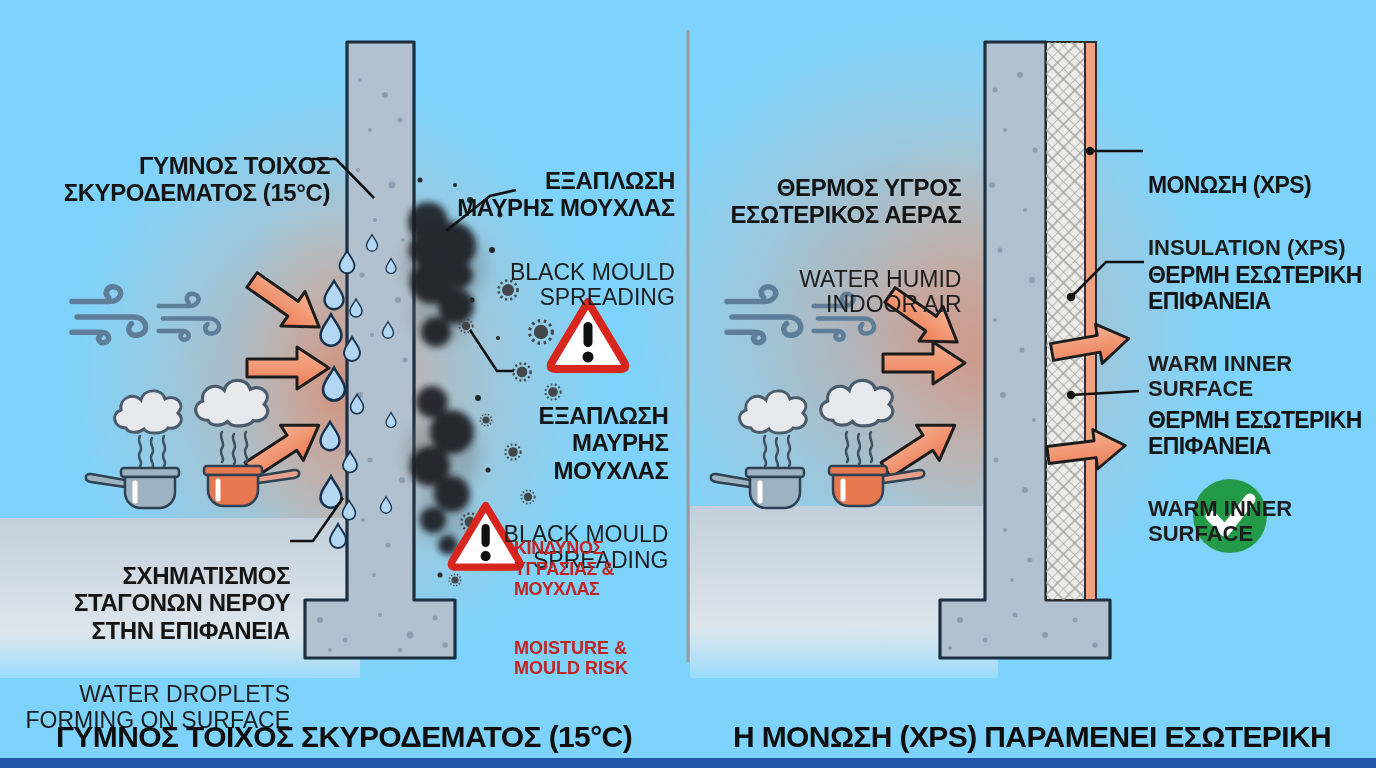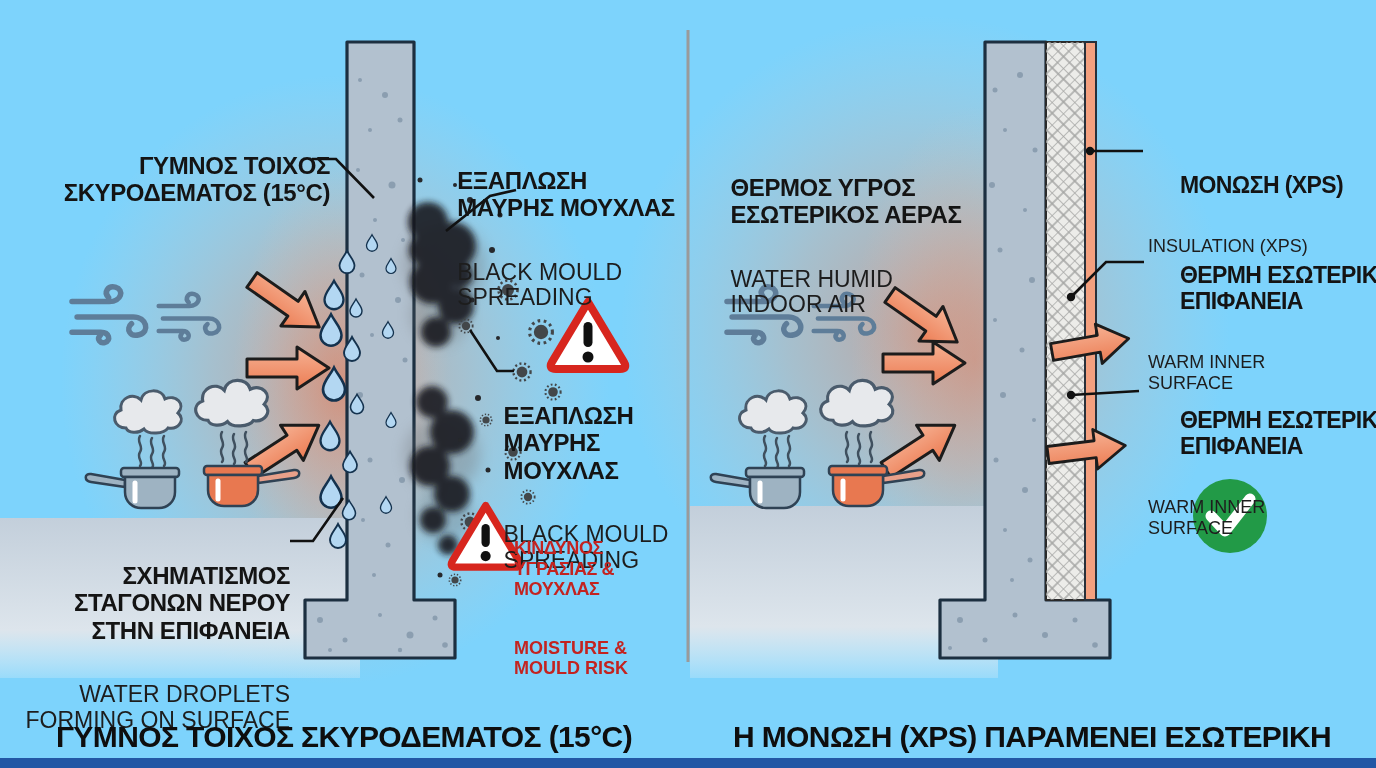--- a/index.html
+++ b/index.html
@@ -2,23 +2,23 @@
 <html><head>
 <meta charset="utf-8">
 <style>
   html,body{margin:0;padding:0;background:#ffffff;}
   #stage{position:relative;width:1376px;height:768px;overflow:hidden;
          background:#7dd3fc;font-family:"Liberation Sans","DejaVu Sans",sans-serif;}
   #scene{position:absolute;left:0;top:0;}
   .lbl{position:absolute;white-space:pre;color:#141414;}
   .lbl .el{font-weight:700;font-size:24px;line-height:1.14;letter-spacing:-0.4px;}
   .lbl .en{font-weight:400;font-size:23px;line-height:1.12;margin-top:2px;color:#1d1d1d;}
-  .lbl.small .el{font-size:23px;letter-spacing:-0.6px;margin-left:32px;}
-  .lbl.small .en{font-size:18px;}
-  .lbl.center{text-align:left;transform:translateX(-50%);}
+  .lbl.small .el{font-size:23px;letter-spacing:-0.6px;}
+  .lbl.small .en{font-size:22px;font-weight:bold;}
+  .lbl.center{text-align:right;transform:translateX(-50%);}
   .lbl.right{text-align:right;}
   .lbl.red .el,.lbl.red .en{color:#c32320;font-weight:700;font-size:18px;line-height:1.14;}
   .lbl.red .en{}
   .cap{position:absolute;white-space:pre;text-align:center;transform:translateX(-50%);color:#0e0e0e;}
   .cap .el{font-weight:700;font-size:30px;line-height:1.15;letter-spacing:-0.6px;}
 </style>
 </head>
 <body>
 
 <div id="stage">

